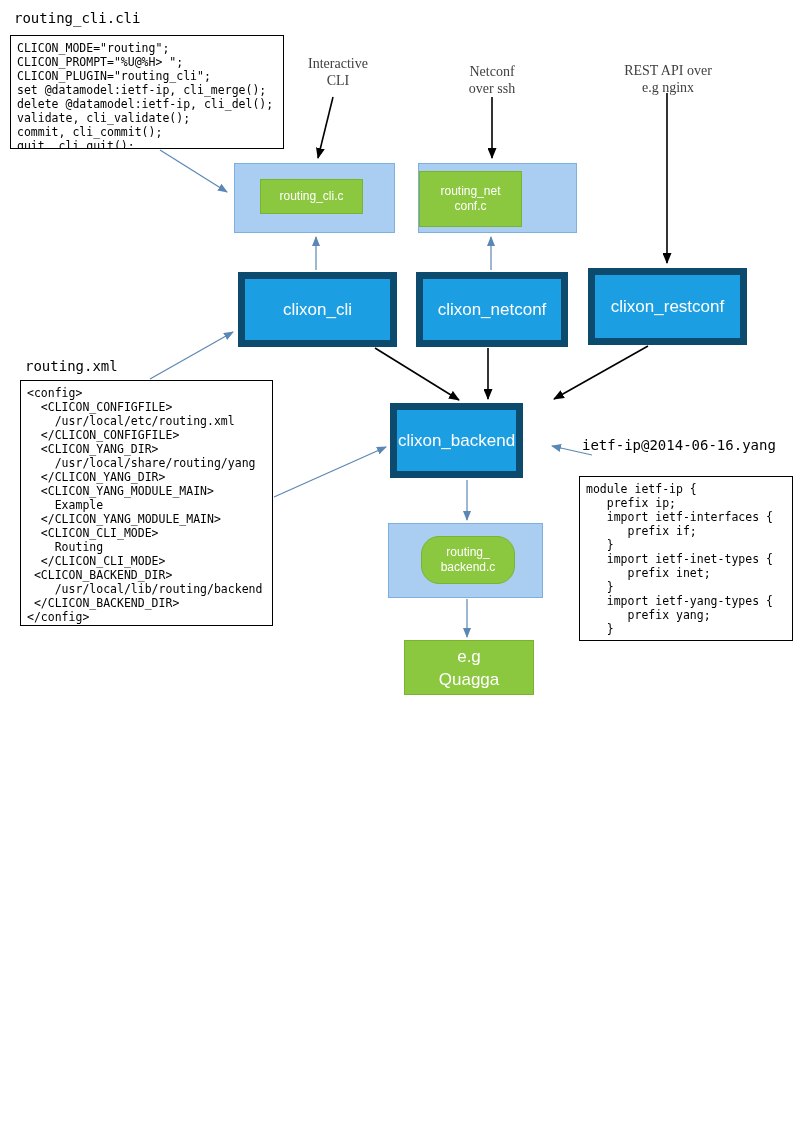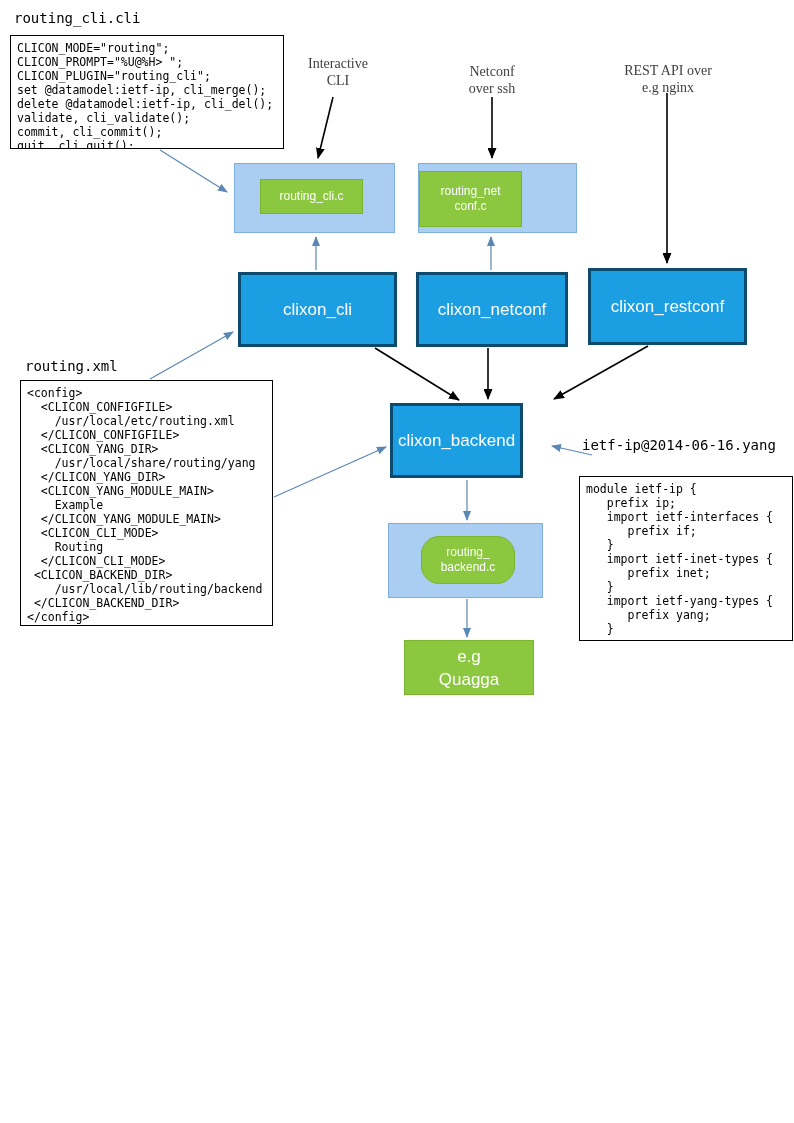--- a/index.html
+++ b/index.html
@@ -38,21 +38,21 @@
     font-size:14px;
     line-height:17px;
     color:#404040;
     text-align:center;
     white-space:pre-line;
   }
 
   
   .box-blue {
     background:#1b9ee2;
-    border:3px solid #0c4a6e;
+    border:7px solid #0c4a6e;
     color:#ffffff;
     display:flex; align-items:center; justify-content:center;
     font-family:"Liberation Sans", sans-serif;
     font-size:17px;
     text-align:center;
     white-space:pre-line;
   }
   .box-lblue {
     background:#a9cef2;
     border:1px solid #7fb0dd;

